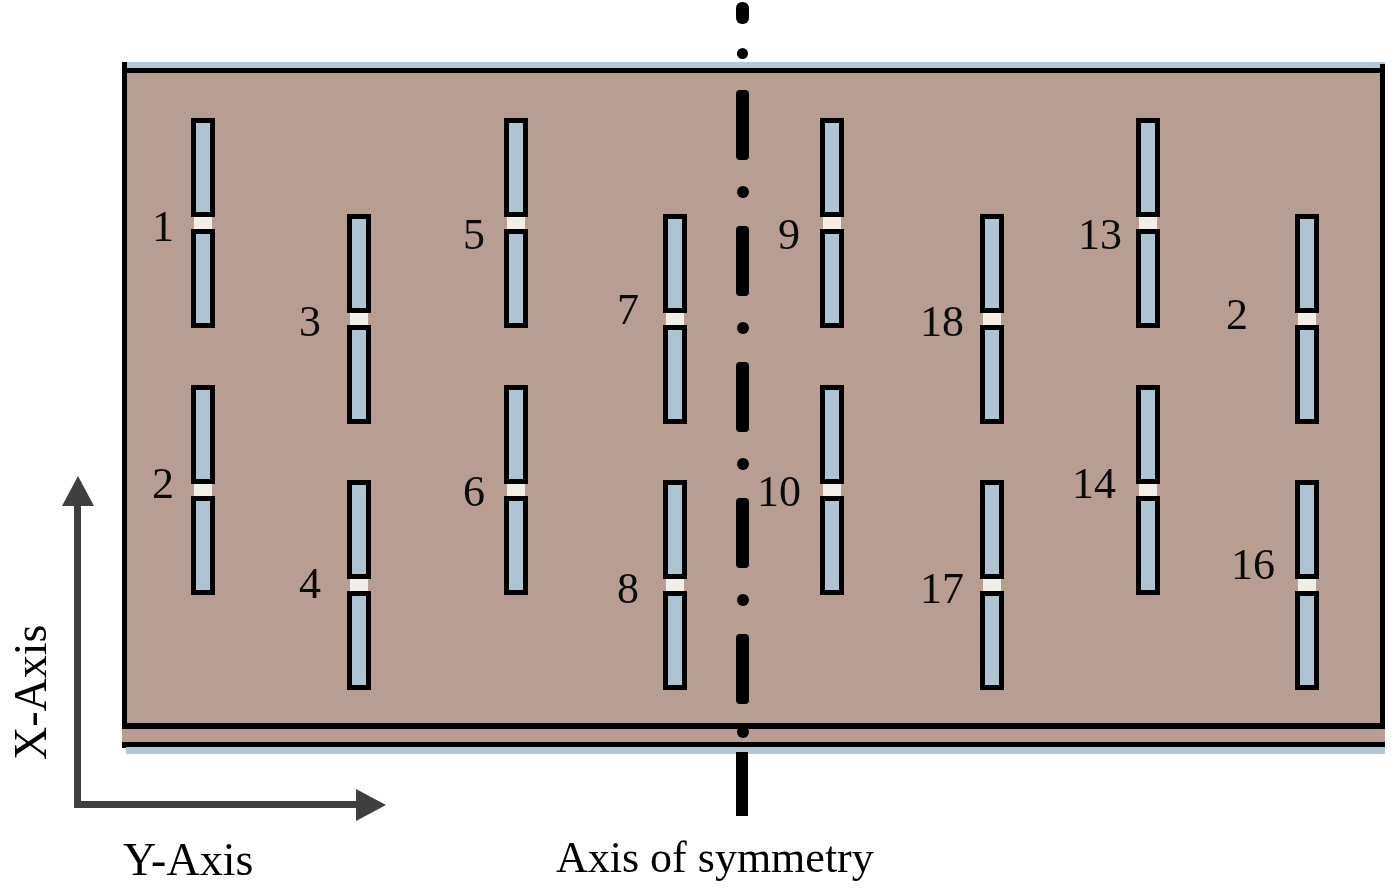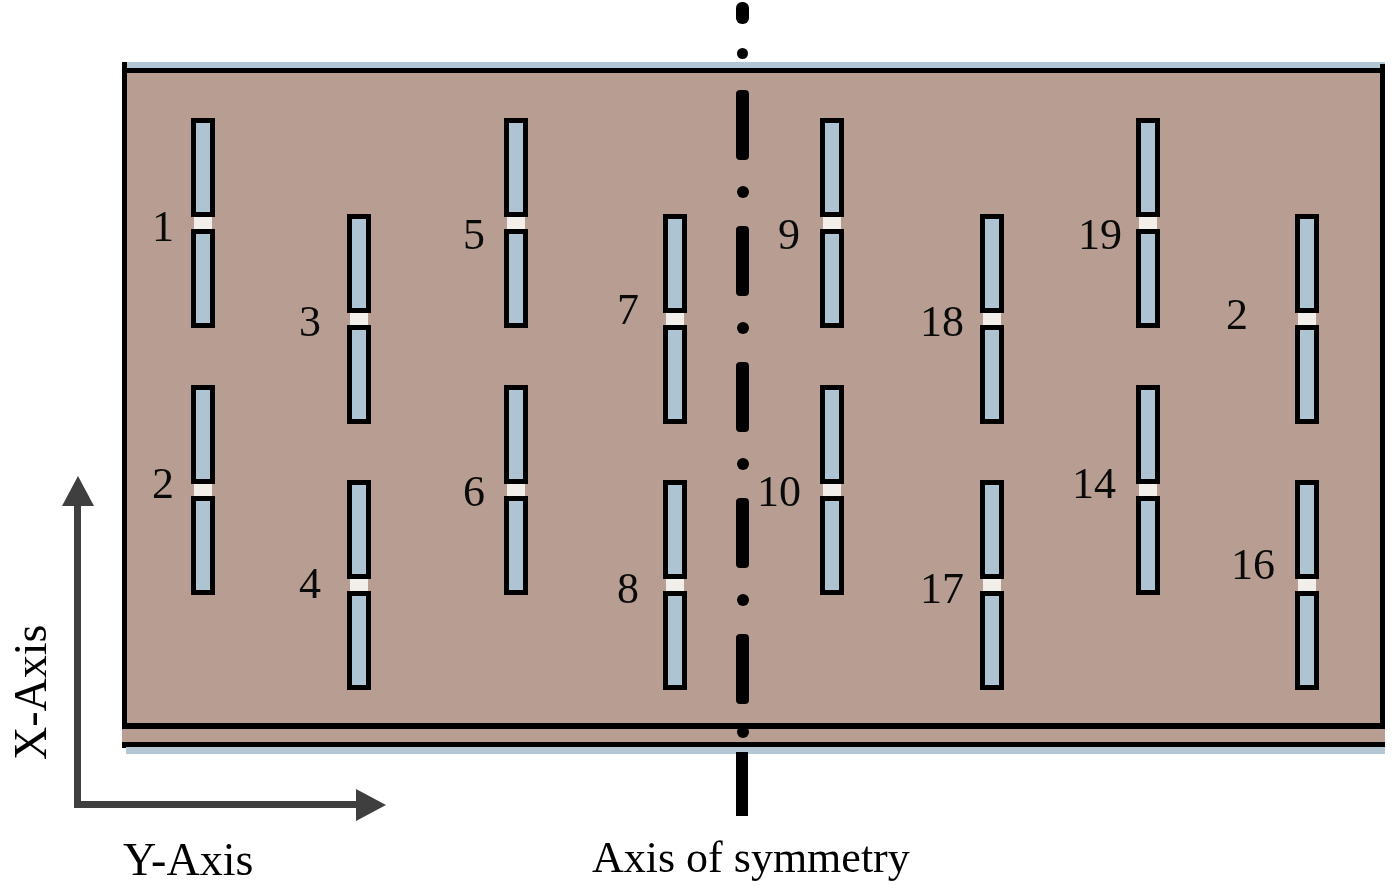--- a/index.html
+++ b/index.html
@@ -225,21 +225,21 @@
         <div class="bar" style="top: 0px; height: 99px;"></div>
         <div class="gap" style="top: 99px; height: 12px;"></div>
         <div class="bar" style="top: 111px; height: 99px;"></div>
       </div>
       <div class="patch-label" style="left: 920px; top: 567px;">17</div>
       <div class="patch" style="left: 1136px; top: 118px; width: 24px; height: 210px;">
         <div class="bar" style="top: 0px; height: 99px;"></div>
         <div class="gap" style="top: 99px; height: 12px;"></div>
         <div class="bar" style="top: 111px; height: 99px;"></div>
       </div>
-      <div class="patch-label" style="left: 1078px; top: 213px;">19</div>
+      <div class="patch-label" style="left: 1078px; top: 213px;">13</div>
       <div class="patch" style="left: 1136px; top: 385px; width: 24px; height: 210px;">
         <div class="bar" style="top: 0px; height: 99px;"></div>
         <div class="gap" style="top: 99px; height: 12px;"></div>
         <div class="bar" style="top: 111px; height: 99px;"></div>
       </div>
       <div class="patch-label" style="left: 1072px; top: 462px;">14</div>
       <div class="patch" style="left: 1295px; top: 214px; width: 24px; height: 210px;">
         <div class="bar" style="top: 0px; height: 99px;"></div>
         <div class="gap" style="top: 99px; height: 12px;"></div>
         <div class="bar" style="top: 111px; height: 99px;"></div>
@@ -260,21 +260,21 @@
     <div class="sym-dot" style="left:737px; top:186px; width:12px; height:12px;"></div>
     <div class="sym-seg" style="left:736px; top:226px; width:13px; height:70px;"></div>
     <div class="sym-dot" style="left:737px; top:322px; width:12px; height:12px;"></div>
     <div class="sym-seg" style="left:736px; top:362px; width:13px; height:70px;"></div>
     <div class="sym-dot" style="left:737px; top:458px; width:12px; height:12px;"></div>
     <div class="sym-seg" style="left:736px; top:498px; width:13px; height:70px;"></div>
     <div class="sym-dot" style="left:737px; top:594px; width:12px; height:12px;"></div>
     <div class="sym-seg" style="left:736px; top:634px; width:13px; height:70px;"></div>
     <div class="sym-dot" style="left:737px; top:726px; width:12px; height:12px;"></div>
     <div class="sym-stub" style="left:736px; top:752px; width:12px; height:64px;"></div>
-    <div class="sym-caption" style="left:556px; top:836px;margin-left:36px;">Axis of symmetry</div>
+    <div class="sym-caption" style="left:556px; top:836px;">Axis of symmetry</div>
   </div>
 
   <div>
     <div class="axis-line" style="left:74px; top:500px; width:7px; height:308px;"></div>
     <div class="axis-head up" style="left:62px; top:476px;"></div>
     <div class="axis-line" style="left:74px; top:801px; width:290px; height:7px;"></div>
     <div class="axis-head right" style="left:356px; top:789px;"></div>
     <div class="axis-label vertical" style="left:8px; top:760px;">X-Axis</div>
     <div class="axis-label" style="left:123px; top:837px;font-family:Liberation Serif, serif;">Y-Axis</div>
   </div>

